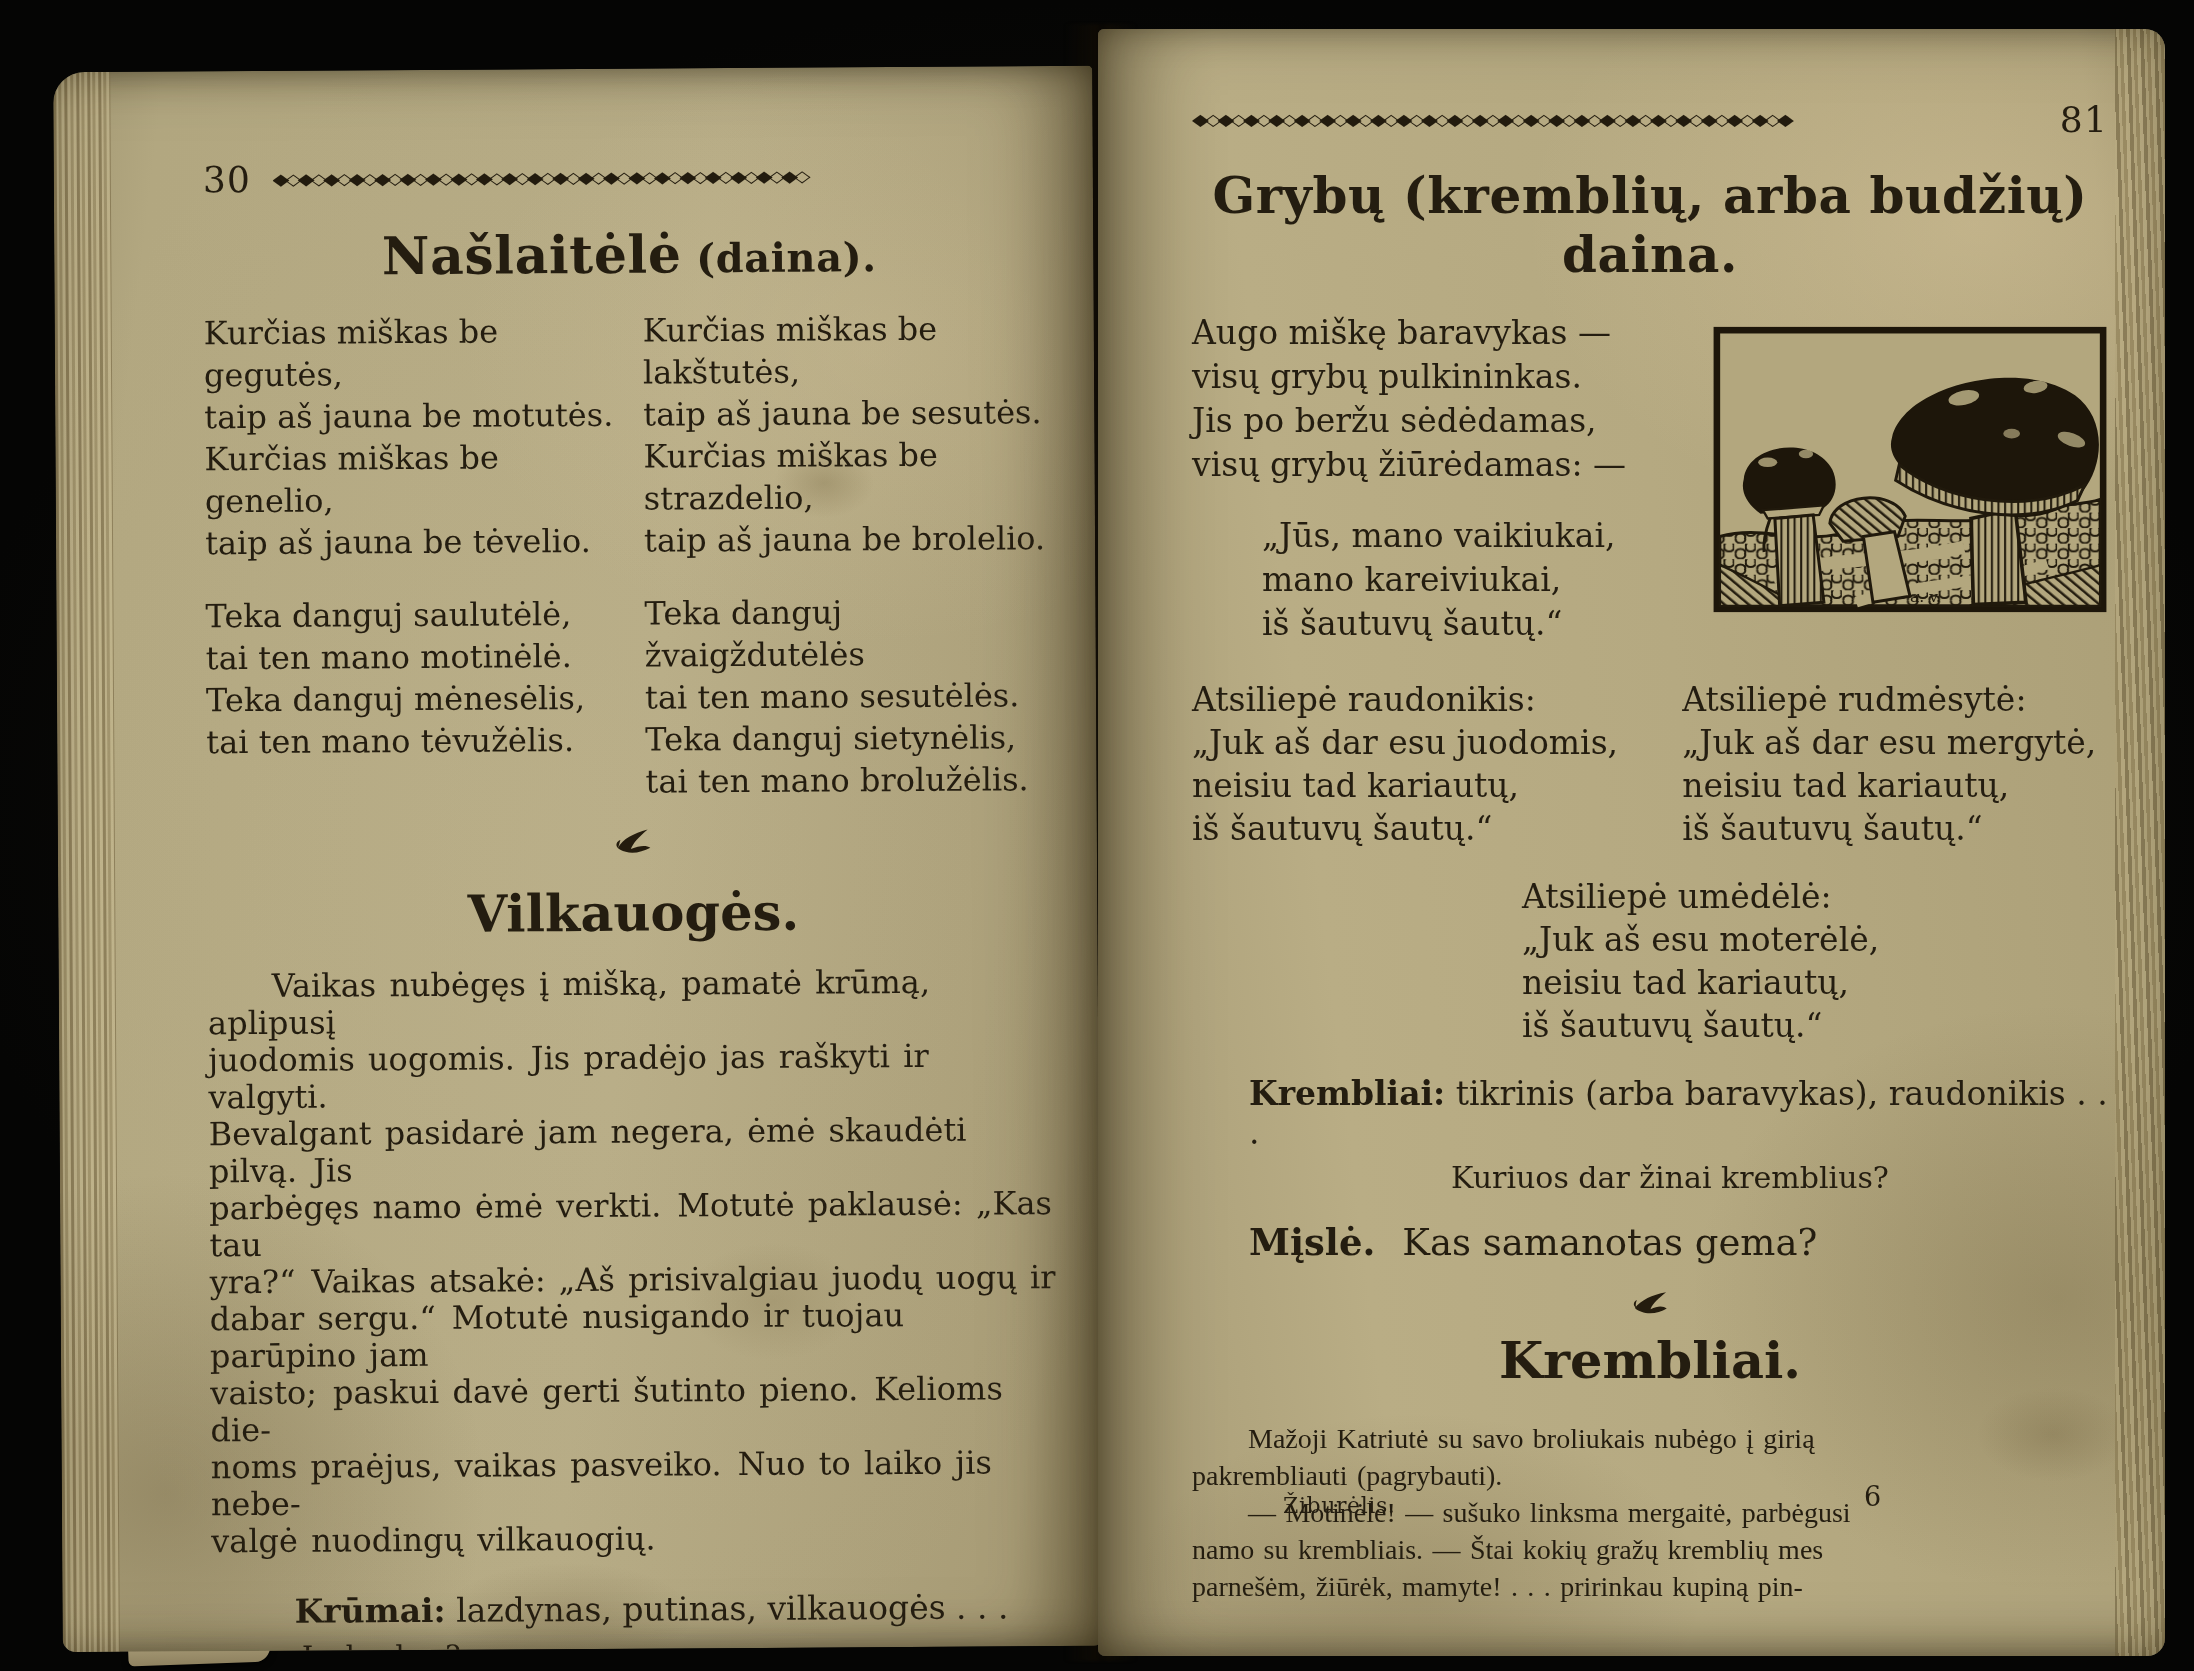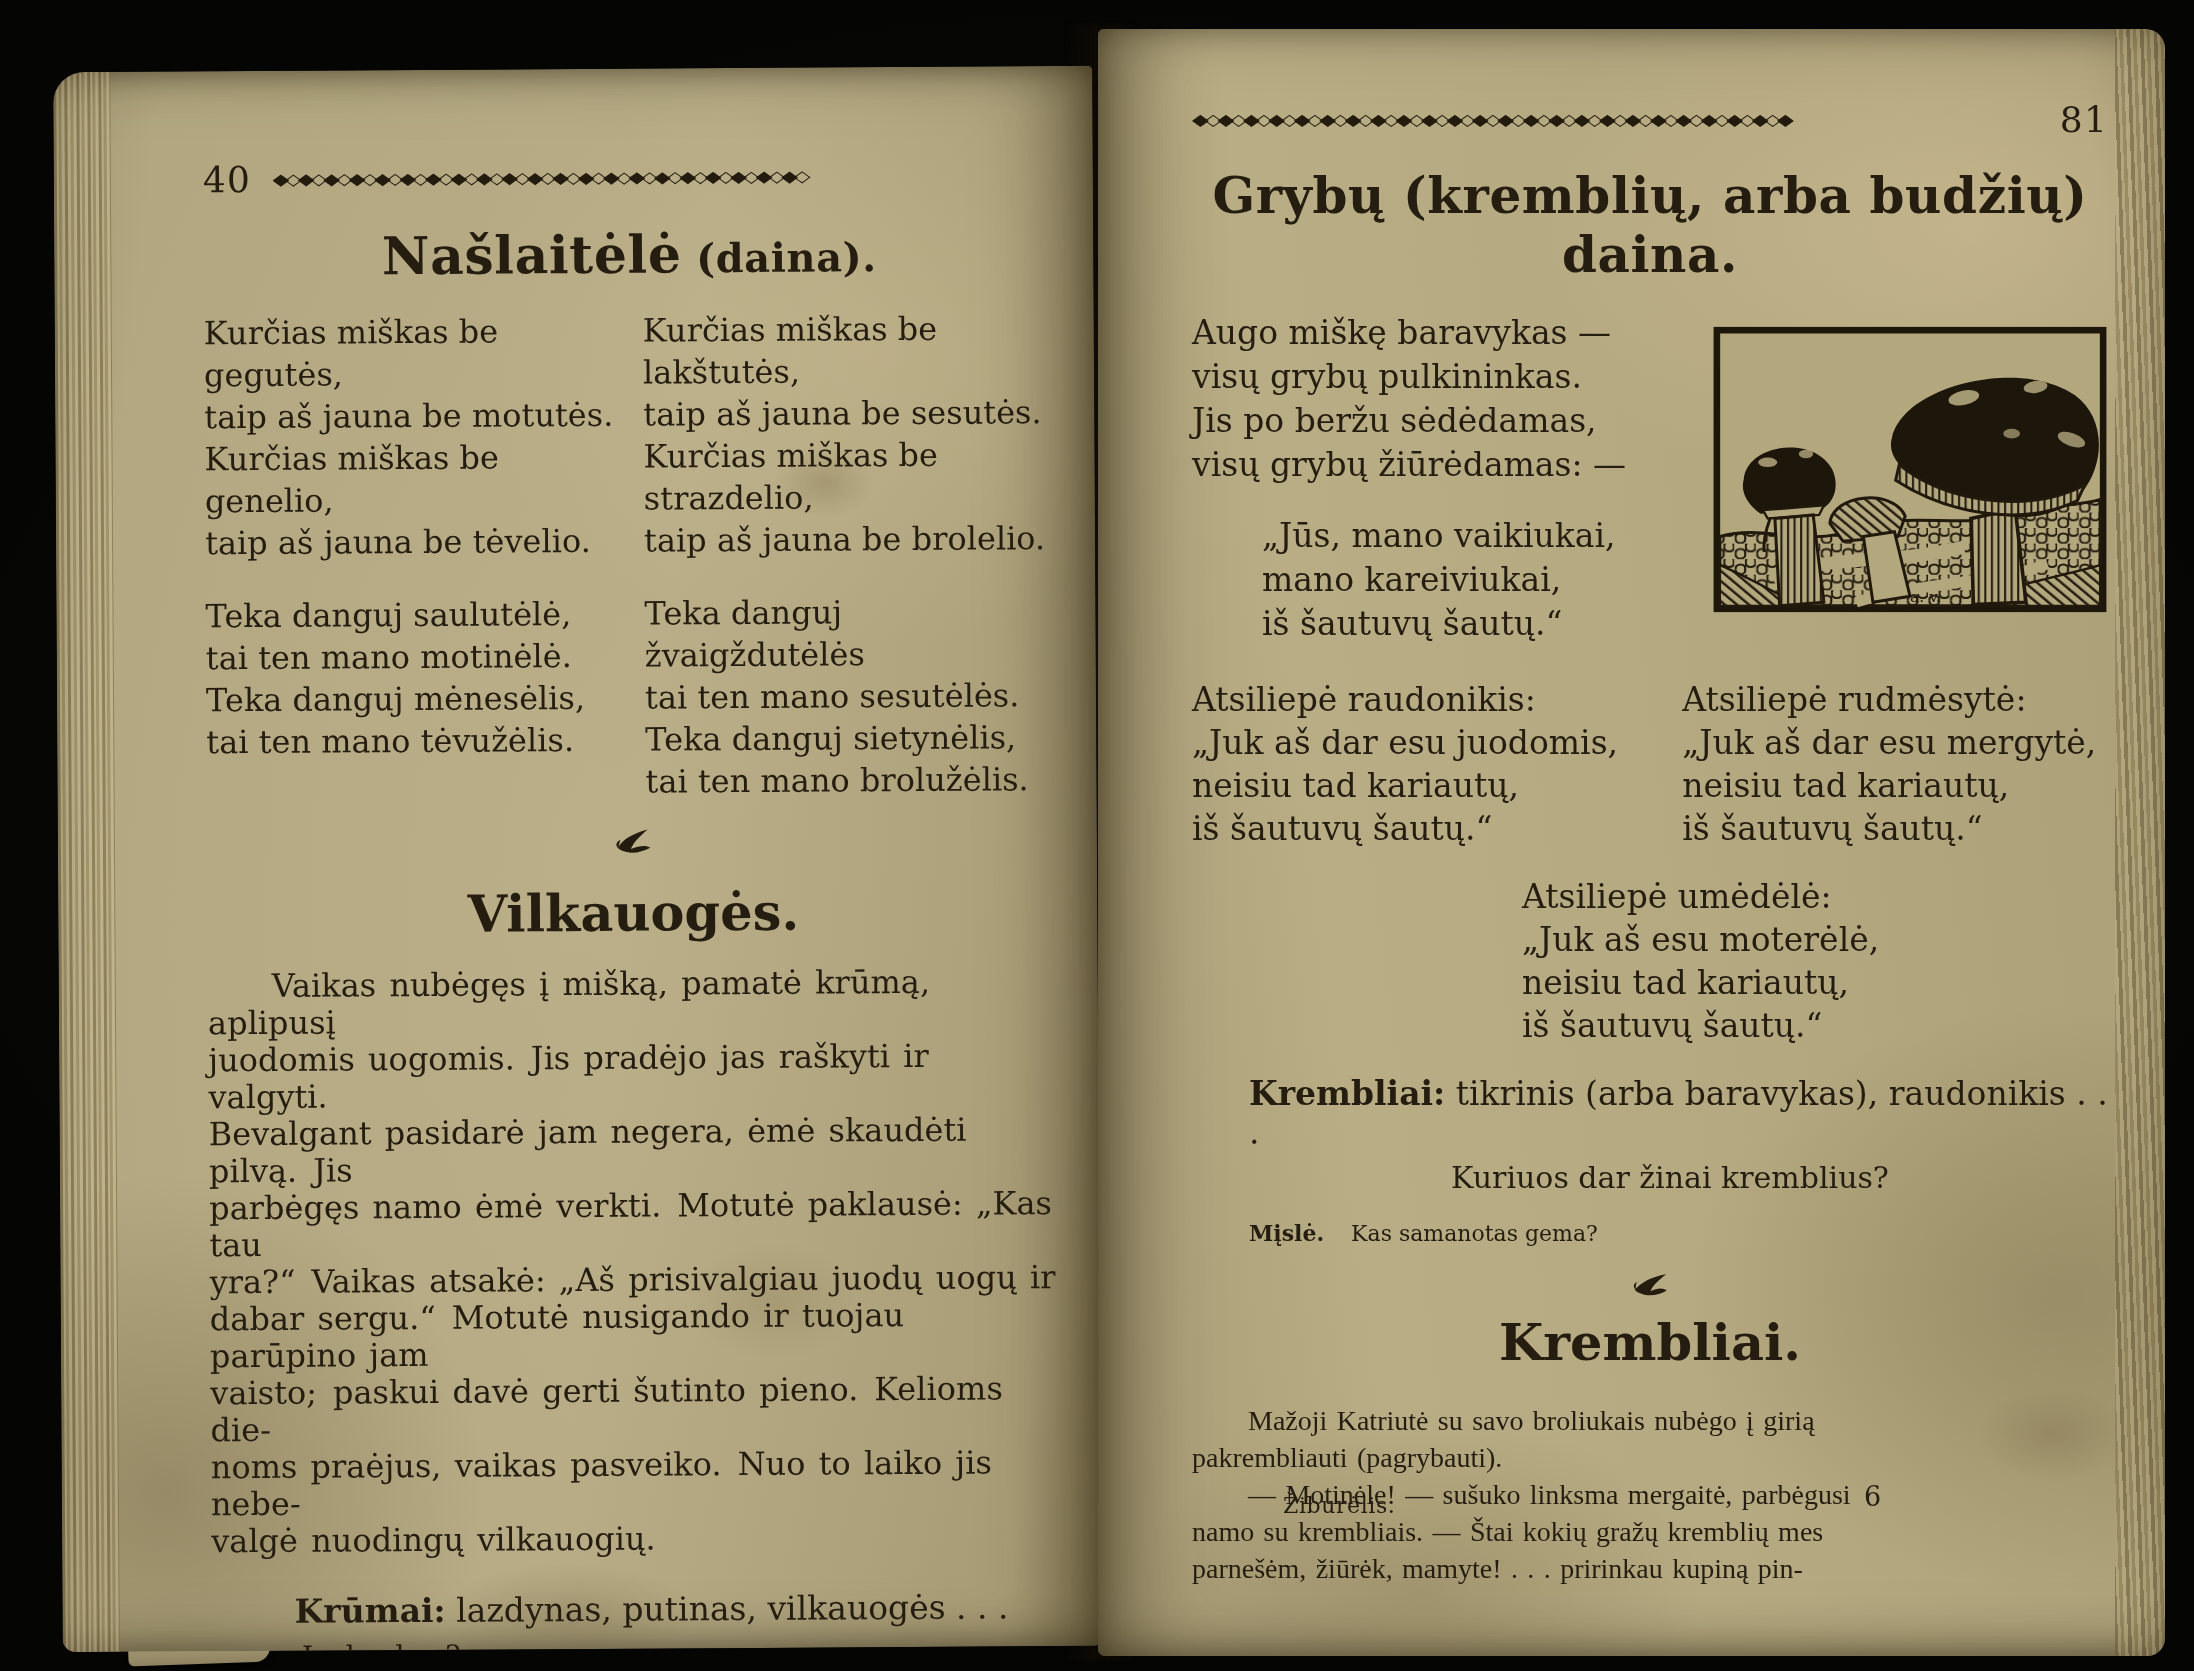--- a/index.html
+++ b/index.html
@@ -87,21 +87,21 @@
   
   .top-flex{display:flex;margin-top:27px;gap:0;align-items:flex-start;}
   .poemcol{flex:1;font-size:33px;line-height:44px;}
   .quote-stanza{margin-top:27px;margin-left:70px;}
   .illustration{flex:0 0 396px;margin-top:15.4px;}
   .cols2{display:grid;grid-template-columns:1.02fr 1fr;column-gap:56px;margin-top:32px;font-size:33px;line-height:43px;}
   .center-stanza{margin-top:25px;margin-left:330px;font-size:33px;line-height:43px;}
   .kremb{margin-top:27px;margin-left:57px;font-size:33px;}
   .kremb b, .misle b{font-weight:bold;}
   .kremb-q{margin-top:8.3px;margin-left:259px;font-size:30px;}
-  .misle{margin-top:25px;margin-left:57px;font-size:22px;}
+  .misle{margin-top:25px;margin-left:57px;font-size:37px;}
   .misle .mtext{margin-left:27px;}
   .story{margin-top:30px;font-size:28px;line-height:37px;word-spacing:2.4px;font-family:Liberation Serif, serif;}
   .footer-left{position:absolute;left:185px;top:1464px;font-size:22px;letter-spacing:0.6px;}
   .footer-right{position:absolute;left:766px;top:1452px;font-size:27px;}
 
   
   .stain{position:absolute;border-radius:50%;pointer-events:none;}
   .stain.s1{left:718px;top:380px;width:101px;height:71px;background:radial-gradient(rgba(104,88,50,.25),transparent 70%);}
   .stain.s2{left:878px;top:1358px;width:154px;height:95px;background:radial-gradient(rgba(96,80,46,.22),transparent 70%);}
   .stain.s3{left:623px;top:1174px;width:178px;height:119px;background:radial-gradient(rgba(110,94,56,.18),transparent 70%);}
@@ -114,21 +114,21 @@
 
   <div class="gutter-shadow"></div>
   <div class="scrap"></div>
 
   <div class="page page-left">
     <div class="stain s1"></div>
     <div class="stain s3"></div>
     <div class="stain s4"></div>
     <div class="content pl-content">
       <div class="pagehead">
-        <span class="pagenum">40</span>
+        <span class="pagenum">30</span>
         <span class="rule">◆◇◆◇◆◇◆◇◆◇◆◇◆◇◆◇◆◇◆◇◆◇◆◇◆◇◆◇◆◇◆◇◆◇◆◇◆◇◆◇◆◇</span>
       </div>
 
       <div class="title">
         <span>Našlaitėlė</span><span class="suffix"> (daina).</span>
       </div>
 
       <div class="stanza-grid">
         <div>
 

